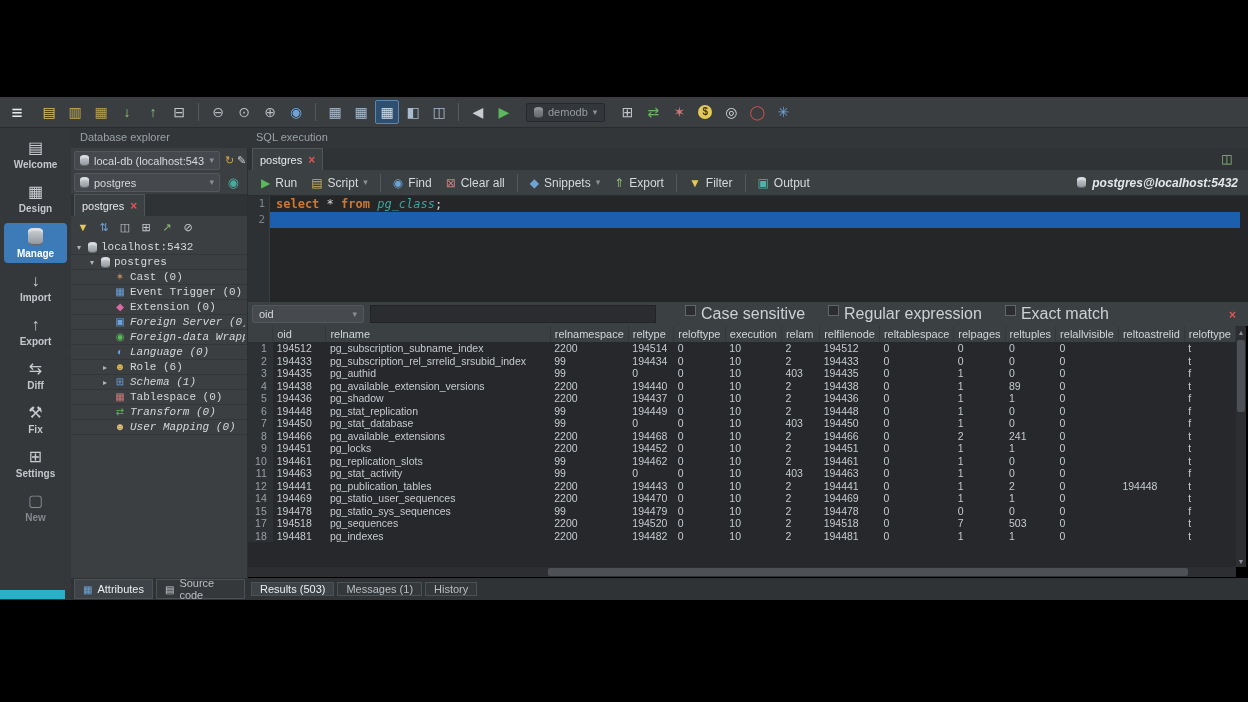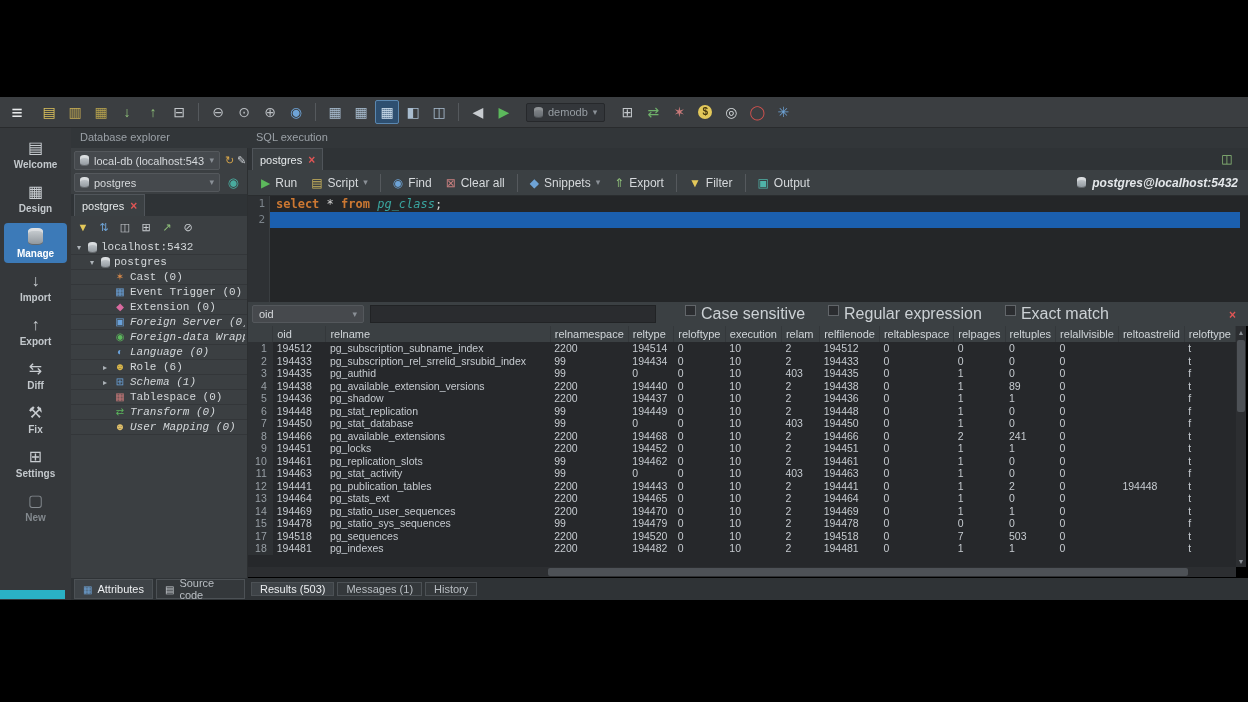--- a/index.html
+++ b/index.html
@@ -726,37 +726,20 @@
             <td>2</td>
             <td>194441</td>
             <td>0</td>
             <td>1</td>
             <td>2</td>
             <td>0</td>
             <td>194448</td>
             <td>t</td>
           </tr>
           <tr>
-            <td class="rn">13</td>
-            <td>194464</td>
-            <td>pg_stats_ext</td>
-            <td>2200</td>
-            <td>194465</td>
-            <td>0</td>
-            <td>10</td>
-            <td>2</td>
-            <td>194464</td>
-            <td>0</td>
-            <td>1</td>
-            <td>0</td>
-            <td>0</td>
-            <td></td>
-            <td>t</td>
-          </tr>
-          <tr>
             <td class="rn">14</td>
             <td>194469</td>
             <td>pg_statio_user_sequences</td>
             <td>2200</td>
             <td>194470</td>
             <td>0</td>
             <td>10</td>
             <td>2</td>
             <td>194469</td>
             <td>0</td>

